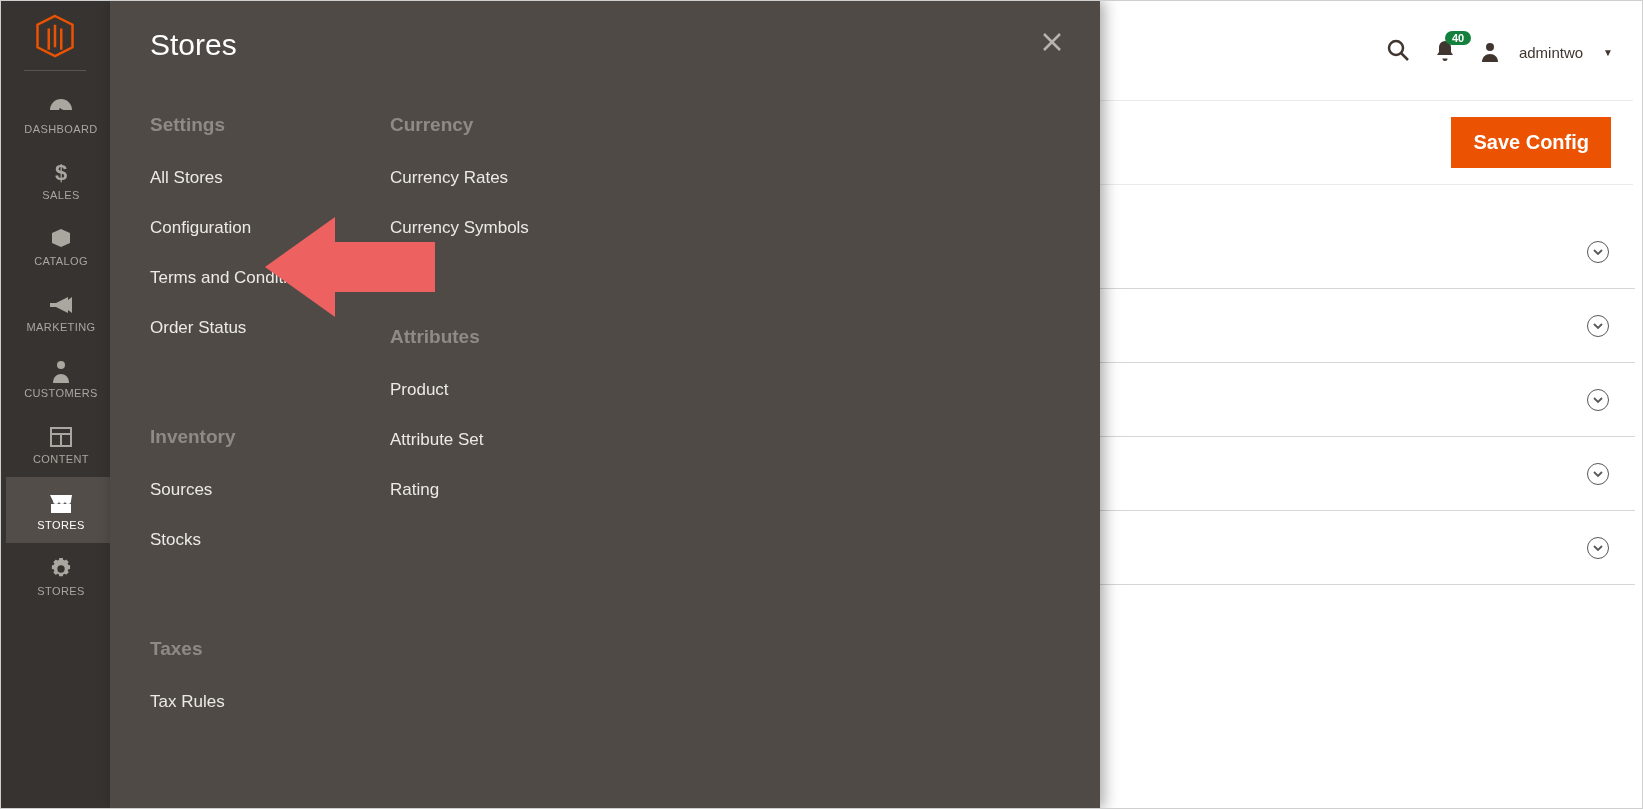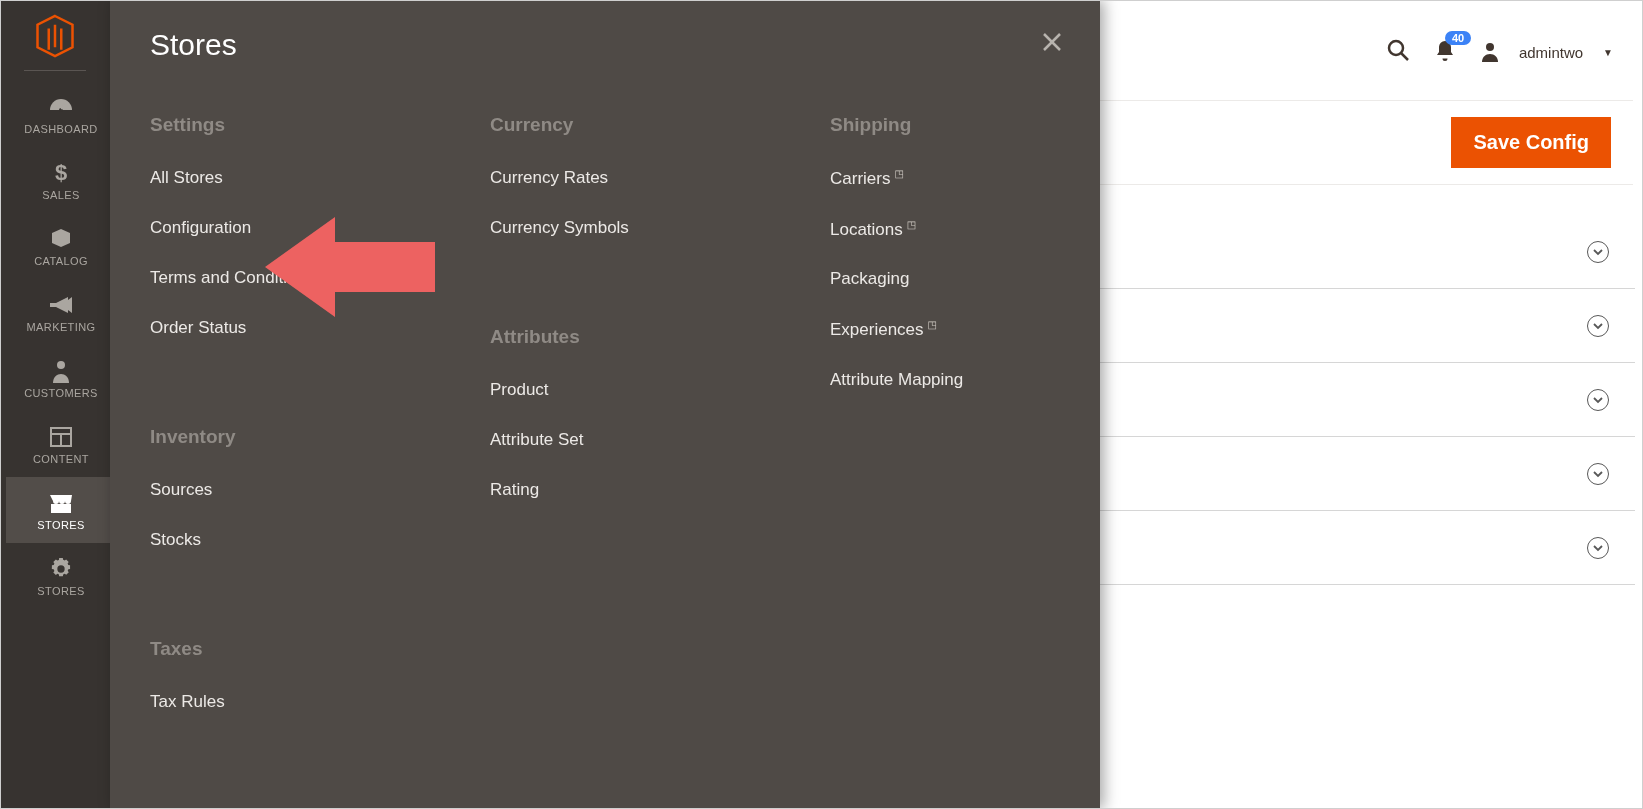--- a/index.html
+++ b/index.html
@@ -76,21 +76,20 @@
     position: absolute;
     top: 26px;
     right: 32px;
     width: 32px; height: 32px;
     display: flex; align-items: center; justify-content: center;
     cursor: pointer;
     color: #b8b4ae;
   }
   .flyout-columns {
     display: flex;
-    gap: 100px;
   }
   .flyout-col {
     display: flex;
     flex-direction: column;
     min-width: 240px;
   }
   .section-heading {
     font-size: 19px;
     color: #8f8a85;
     font-weight: 600;
@@ -143,21 +142,21 @@
   }
   .topbar-icon {
     color: #41362f;
     cursor: pointer;
     position: relative;
   }
   .bell-badge {
     position: absolute;
     top: -8px;
     left: 10px;
-    background: #3b82f6;
+    background: #15803d;
     color: #fff;
     font-size: 11px;
     font-weight: 700;
     border-radius: 10px;
     padding: 1px 7px;
   }
   .user-block {
     display: flex;
     align-items: center;
     gap: 20px;
@@ -328,28 +327,20 @@
       <div class="section-heading">Currency</div>
       <a class="flyout-link">Currency Rates</a>
       <a class="flyout-link">Currency Symbols</a>
 
       <div class="section-heading mt">Attributes</div>
       <a class="flyout-link">Product</a>
       <a class="flyout-link">Attribute Set</a>
       <a class="flyout-link">Rating</a>
     </div>
 
-    <div class="flyout-col">
-      <div class="section-heading">Shipping</div>
-      <a class="flyout-link"><span>Carriers</span><span class="ext-icon">◳</span></a>
-      <a class="flyout-link"><span>Locations</span><span class="ext-icon">◳</span></a>
-      <a class="flyout-link">Packaging</a>
-      <a class="flyout-link"><span>Experiences</span><span class="ext-icon">◳</span></a>
-      <a class="flyout-link">Attribute Mapping</a>
-    </div>
   </div>
 </div>
 
 <div class="annotation-arrow">
   <svg width="170" height="110" viewBox="0 0 170 110">
     <polygon points="0,55 70,5 70,30 170,30 170,80 70,80 70,105" fill="#ed6261"></polygon>
   </svg>
 </div>
 
 <div class="content-right">

